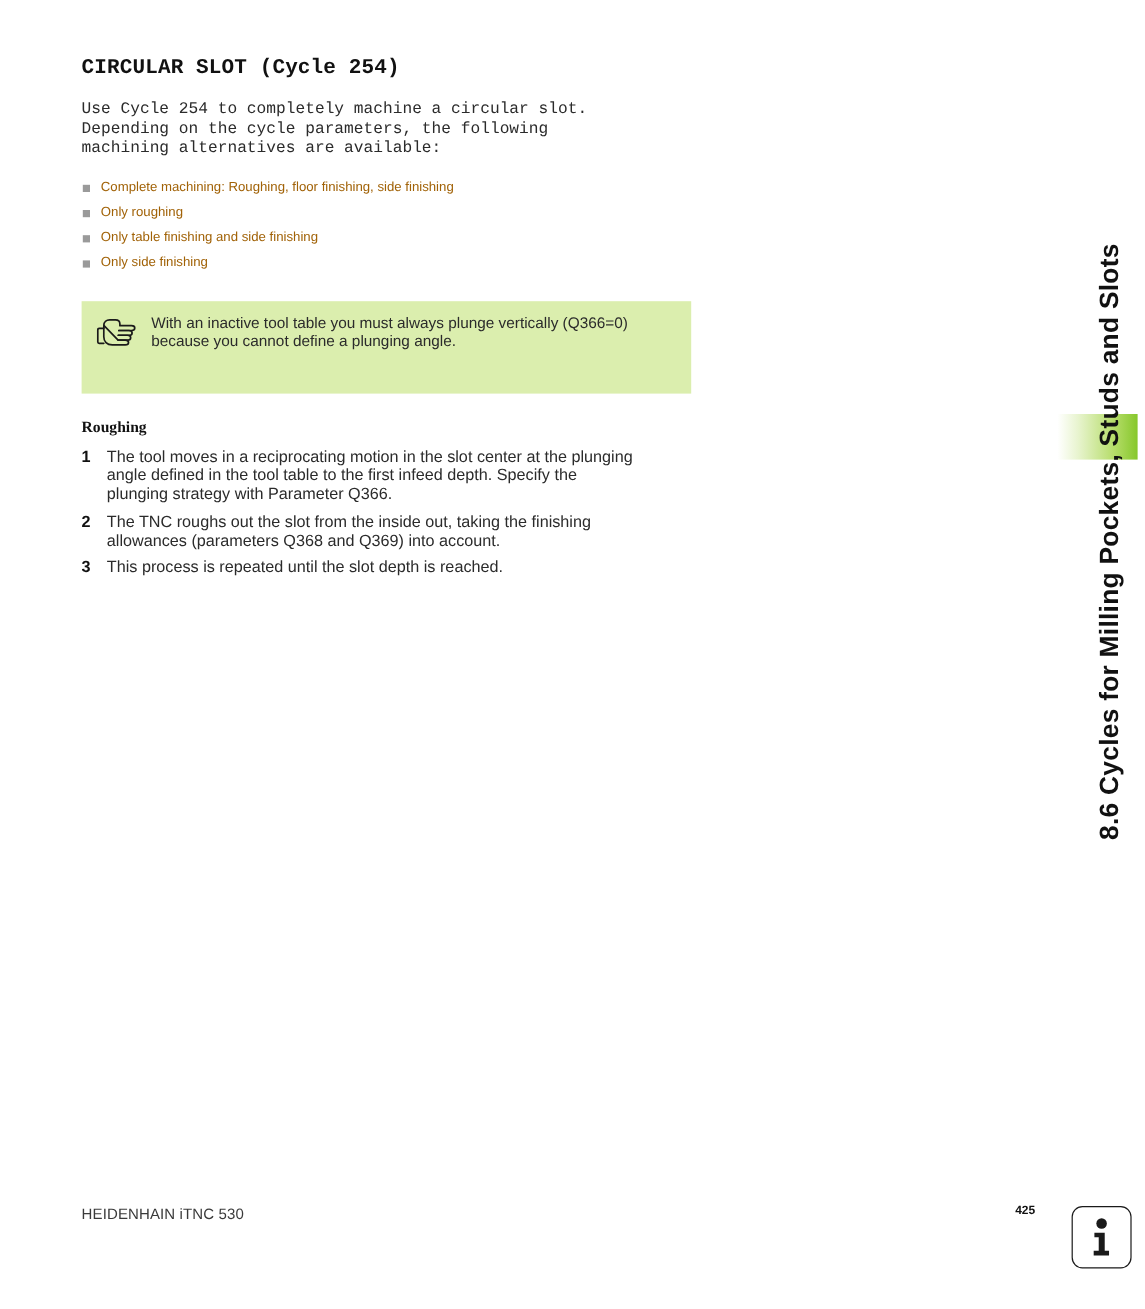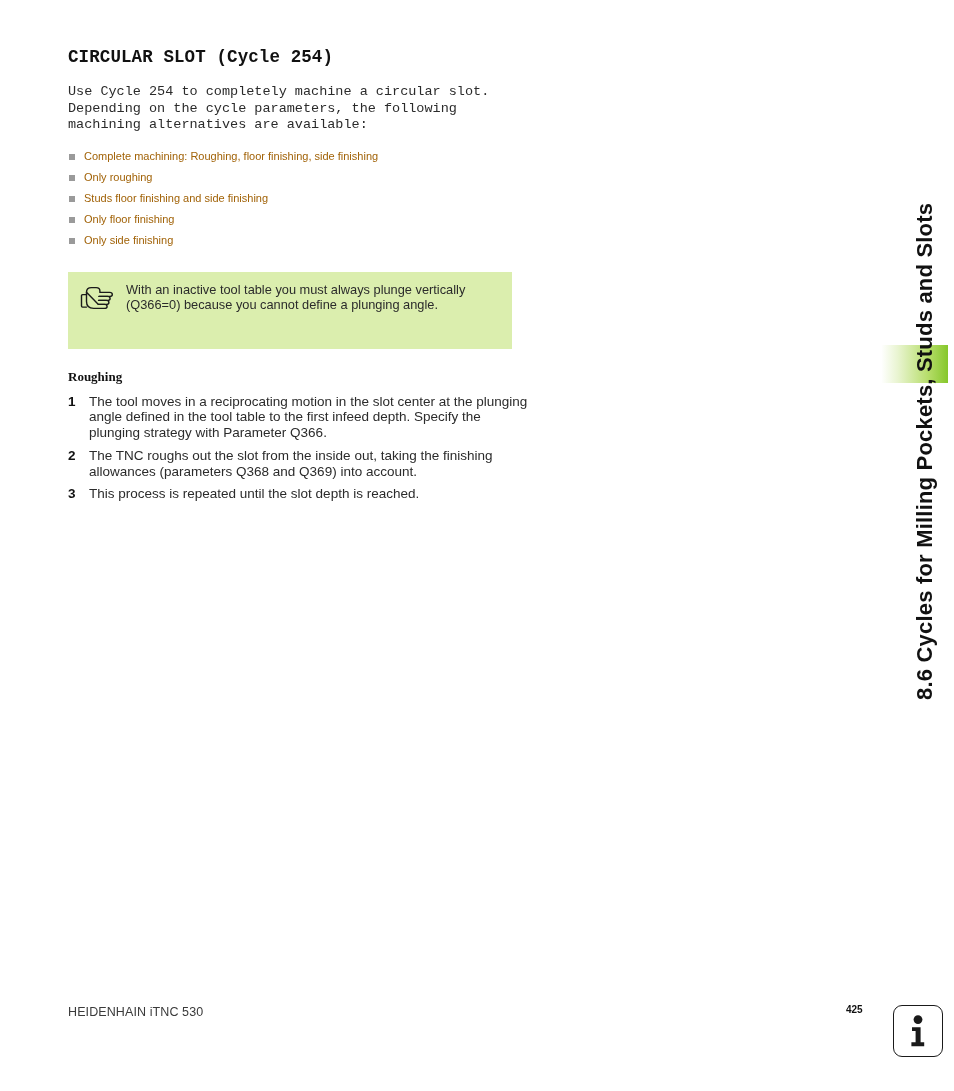--- a/index.html
+++ b/index.html
@@ -96,21 +96,21 @@
     left: 1px;
     top: 8px;
     width: 6px;
     height: 6px;
     background: #9a9a9a;
   }
 
   
   .note-box {
     margin-top: 21px;
-    width: 444px;
+    width: 508px;
     min-height: 55px;
     background: #dbeeae;
     display: flex;
     align-items: flex-start;
     padding: 10px 0 12px 0;
   }
   .note-icon {
     width: 58px;
     flex: 0 0 58px;
     display: flex;
@@ -207,25 +207,21 @@
     <li>
       <span class="bullet-sq"></span>
       <span>Complete machining: Roughing, floor finishing, side finishing</span>
     </li>
     <li>
       <span class="bullet-sq"></span>
       <span>Only roughing</span>
     </li>
     <li>
       <span class="bullet-sq"></span>
-      <span>Studs floor finishing and side finishing</span>
-    </li>
-    <li>
-      <span class="bullet-sq"></span>
-      <span>Only floor finishing</span>
+      <span>Only table finishing and side finishing</span>
     </li>
     <li>
       <span class="bullet-sq"></span>
       <span>Only side finishing</span>
     </li>
   </ul>
 
   <div class="note-box">
     <div class="note-icon">
       <svg width="34" height="27" viewBox="0 0 34 27" aria-hidden="true">

